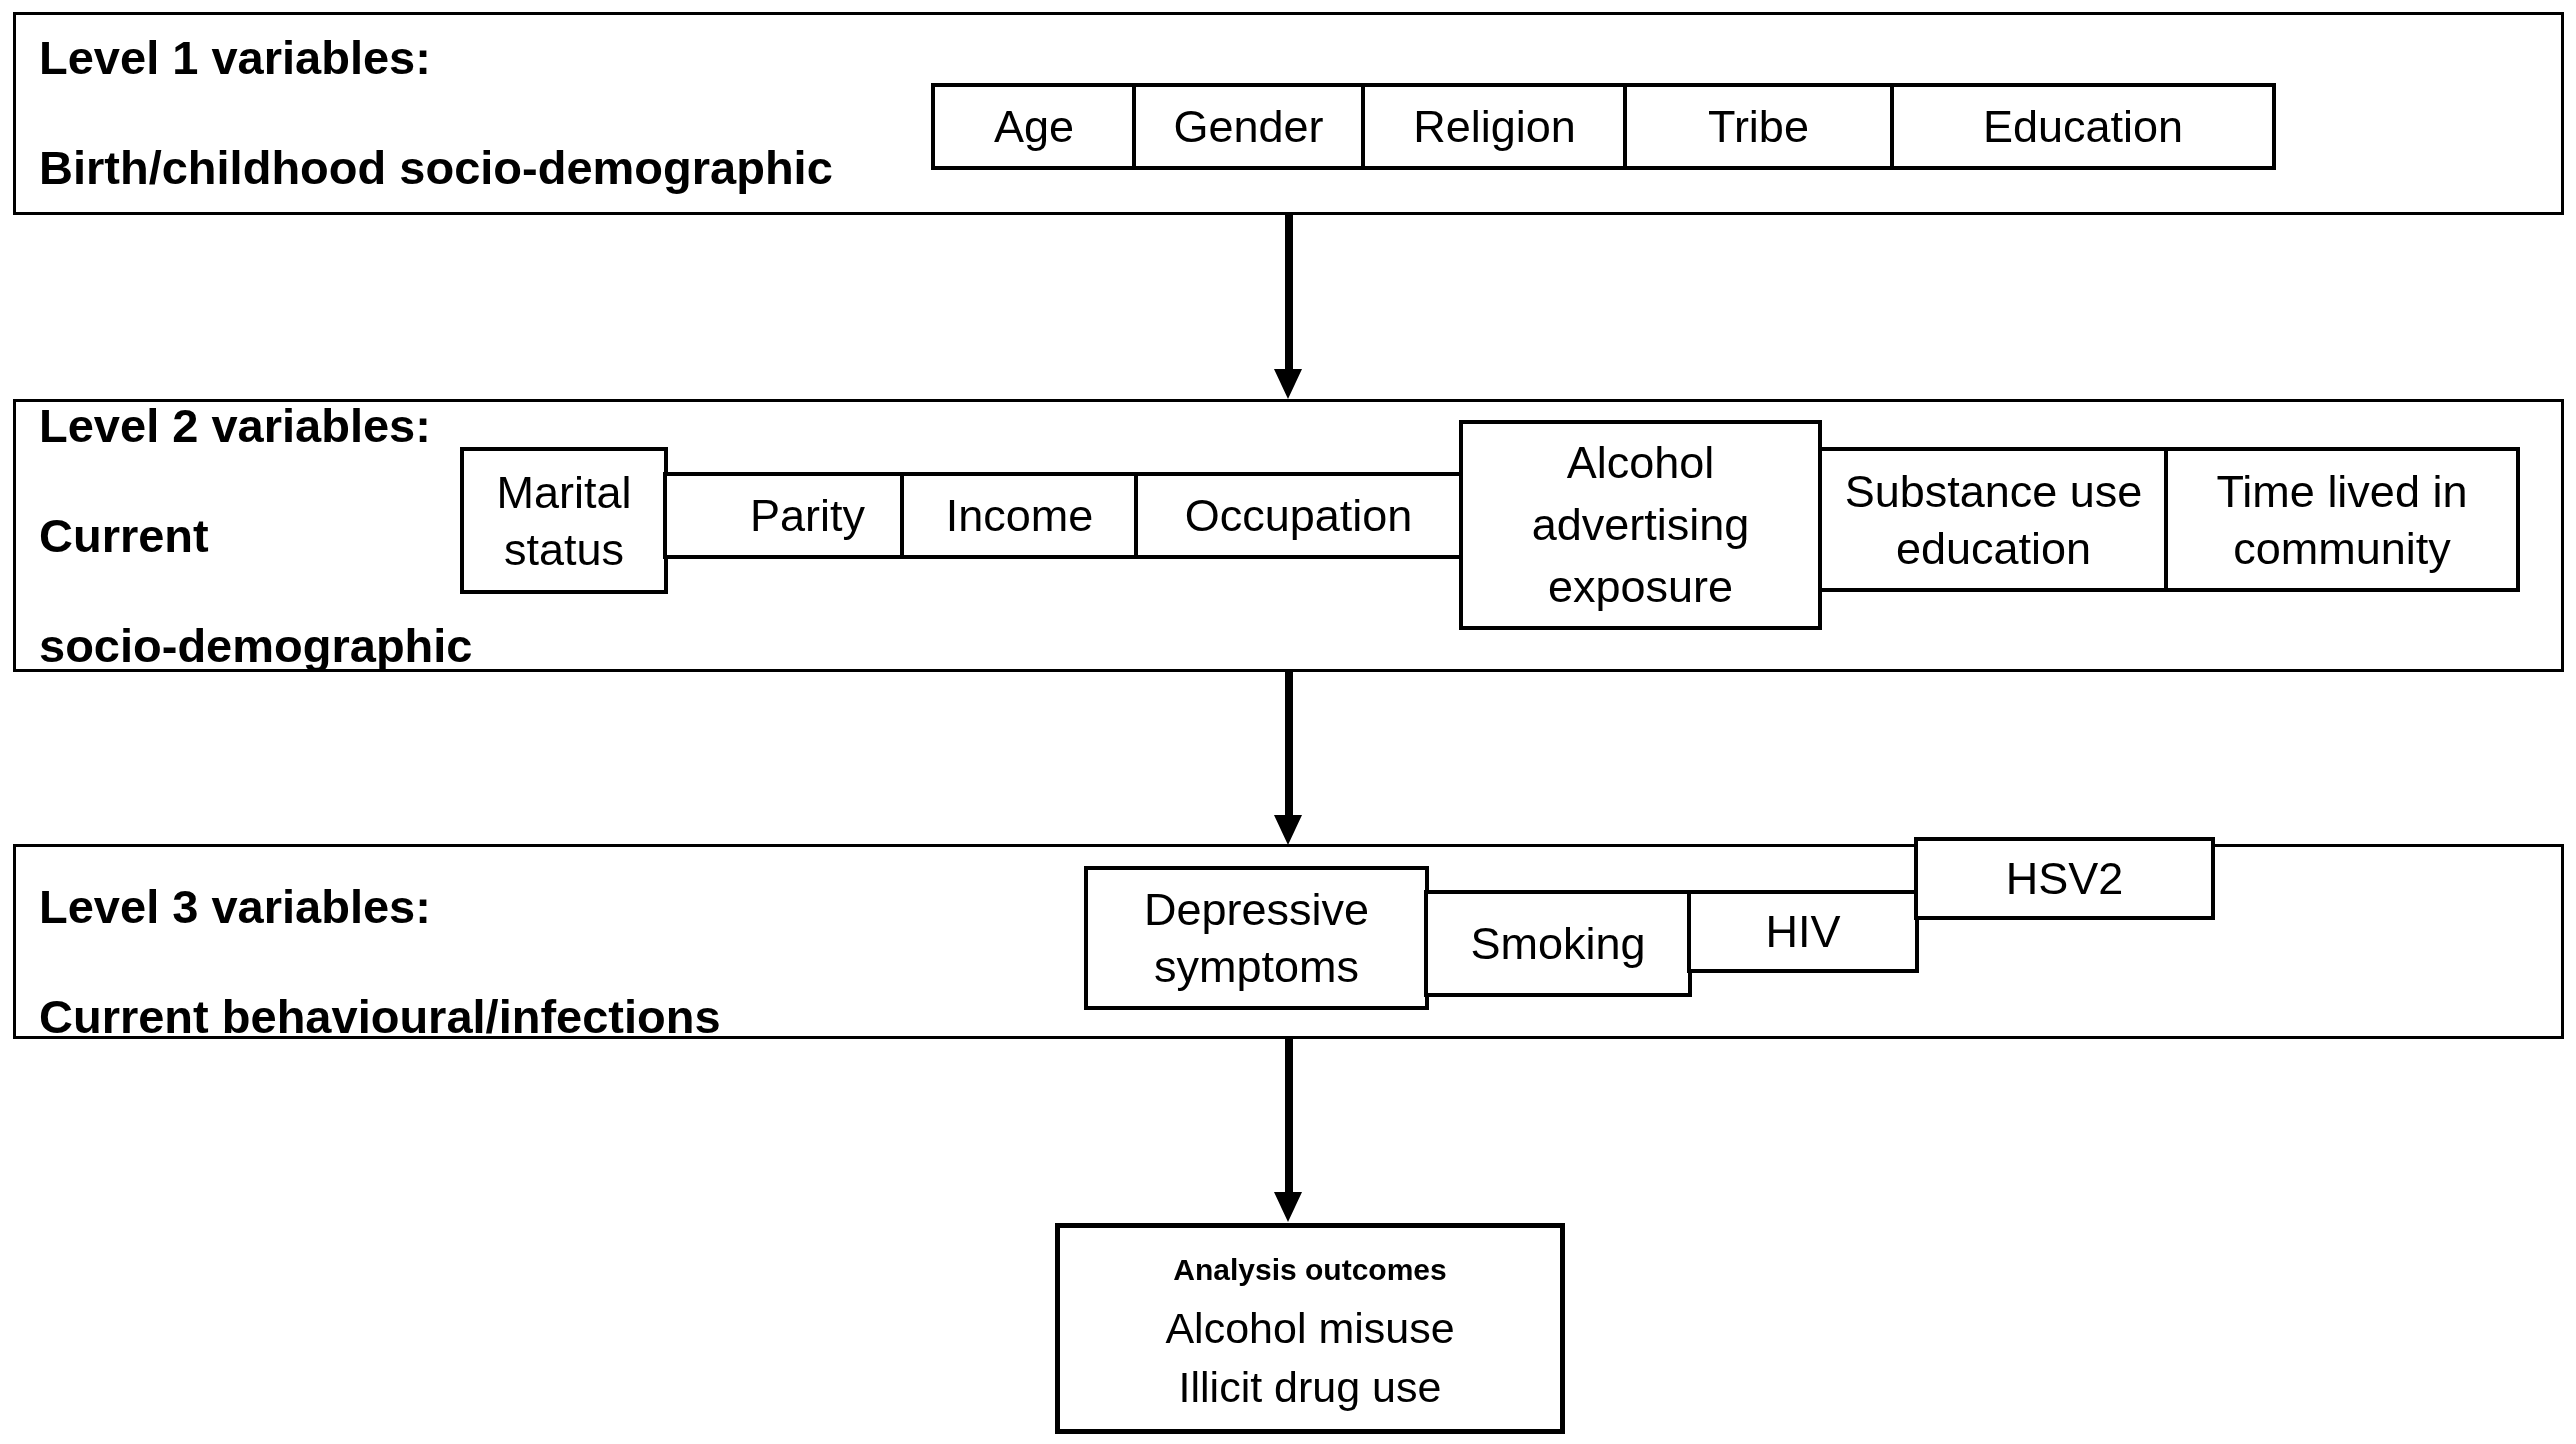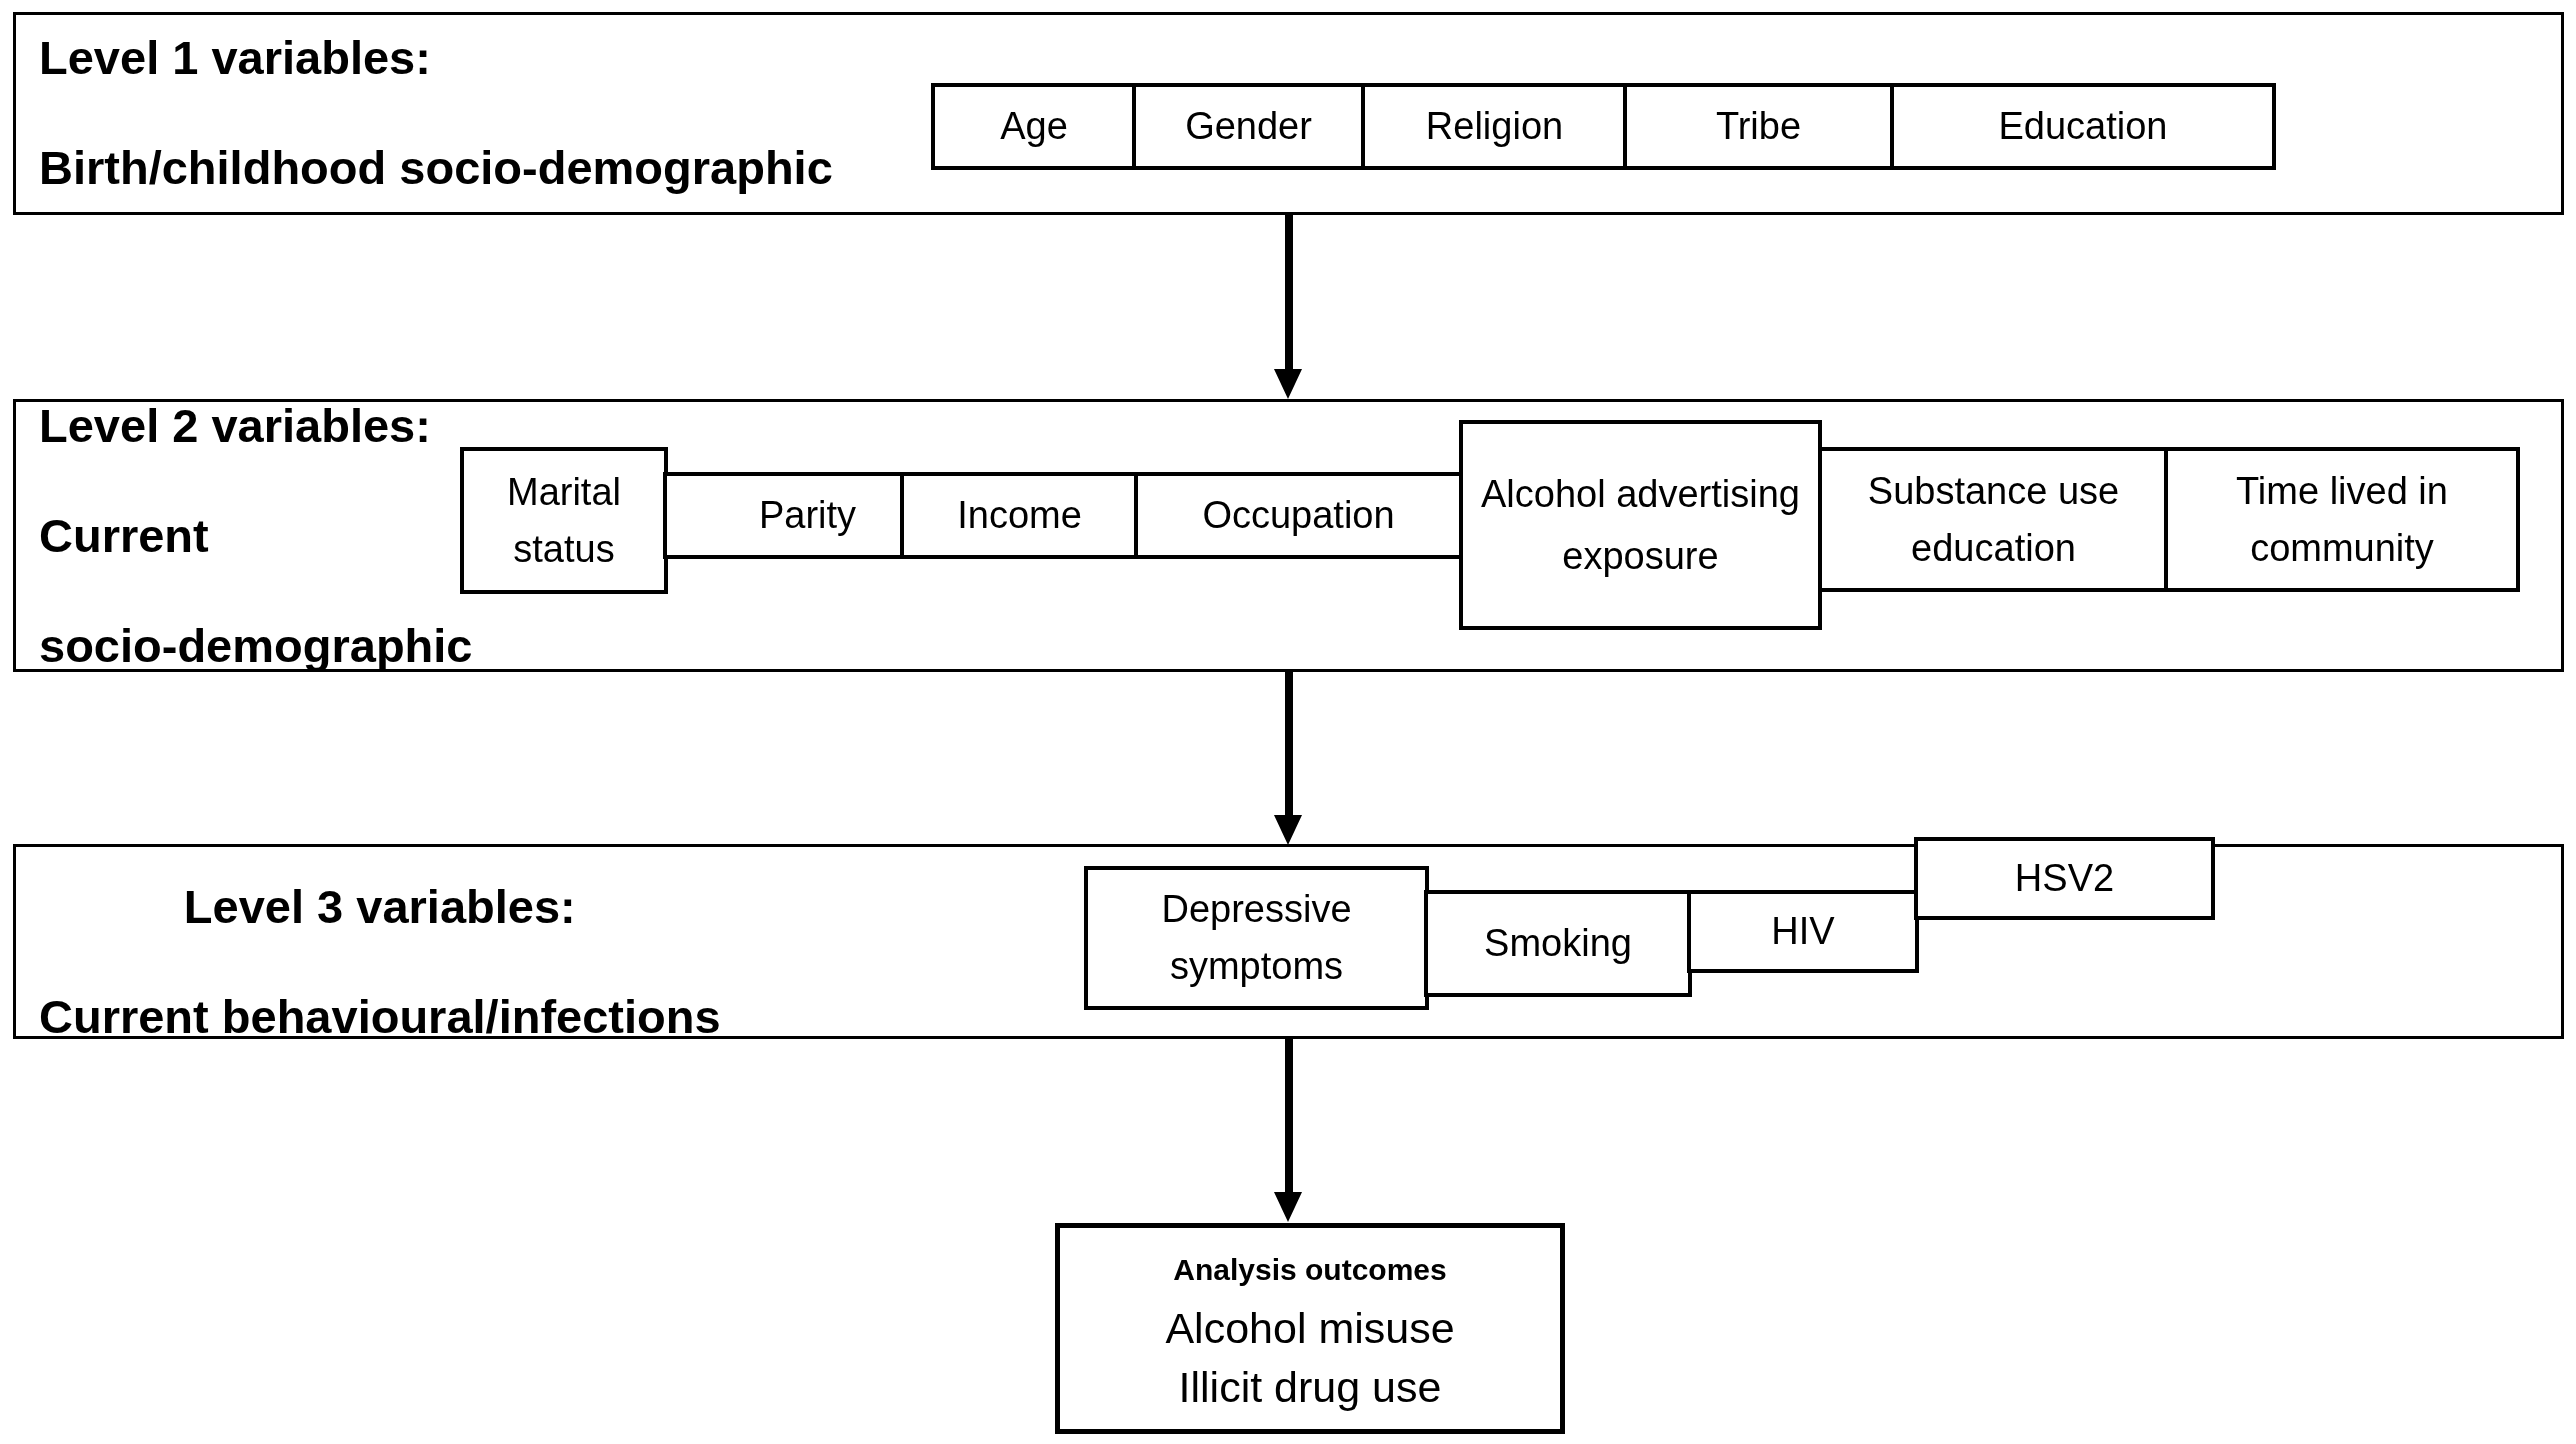--- a/index.html
+++ b/index.html
@@ -37,34 +37,34 @@
     flex-direction: column;
     justify-content: center;
     font-weight: bold;
     font-size: 47px;
     line-height: 66px;
     white-space: nowrap;
     gap: 44px;
   }
   .plabel.pl1 { top: 11.7px;   height: 203px; }
   .plabel.pl2 { top: 399px;  height: 273px; }
-  .plabel.pl3 { top: 844px; height: 236px; text-align: center; }
+  .plabel.pl3 { top: 844px; height: 236px; }
   .plabel span { display: block; }
 
   
   .cell {
     position: absolute;
     border: 4.7px solid #000;
     box-sizing: border-box;
     background: #fff;
     display: flex;
     align-items: center;
     justify-content: center;
     text-align: center;
-    font-size: 38px;
+    font-size: 45px;
     line-height: 57px;
   }
 
   
   .b-age       { left: 931px; top: 83px; width: 206px; height: 87px; }
   .b-gender    { left: 1132px; top: 83px; width: 233px; height: 87px; }
   .b-religion  { left: 1361px; top: 83px; width: 267px; height: 87px; }
   .b-tribe     { left: 1623px; top: 83px; width: 271px; height: 87px; }
   .b-education { left: 1890px; top: 83px; width: 386px; height: 87px; }
 

